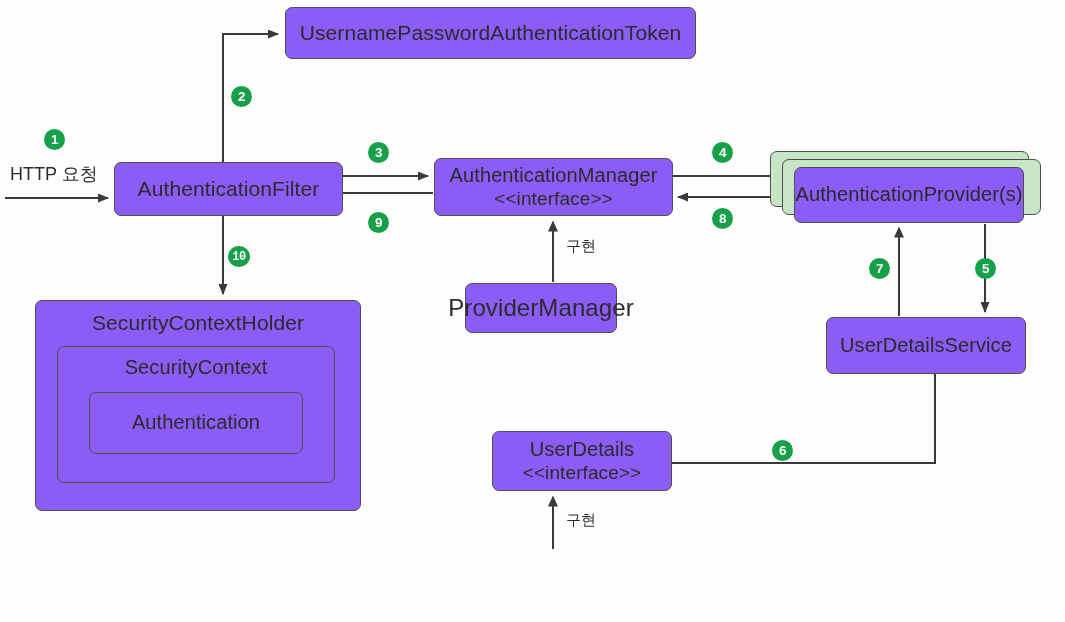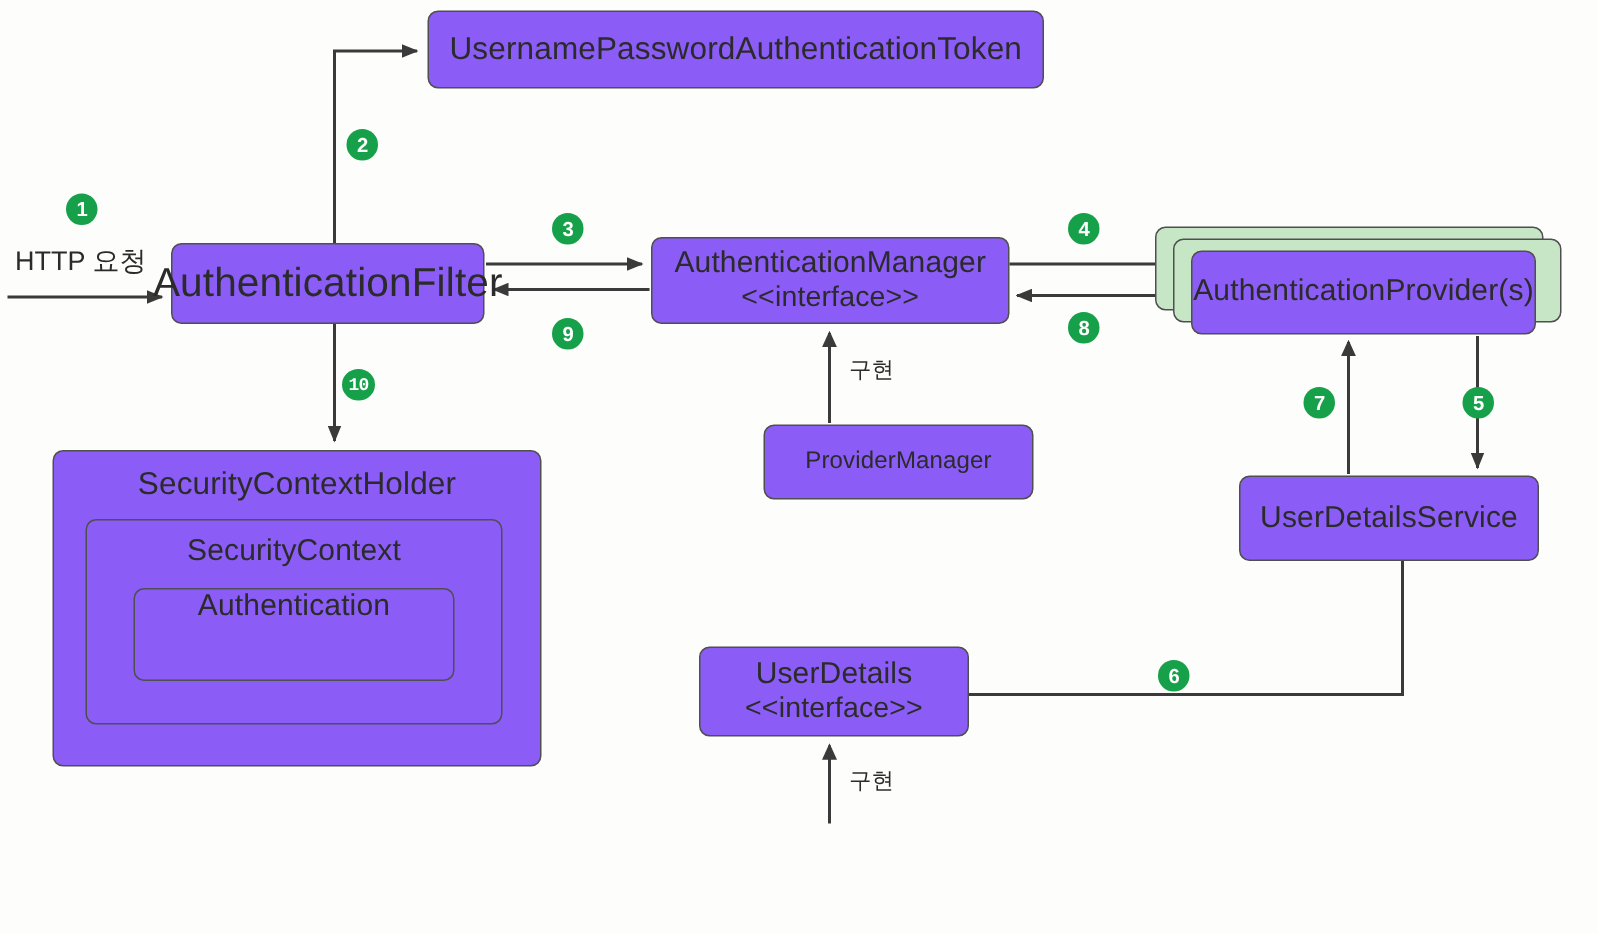--- a/index.html
+++ b/index.html
@@ -138,56 +138,56 @@
       <line x1="553" y1="549" x2="553" y2="497" marker-end="url(#arrowup)"></line>
     </g>
   </svg>
 
   <div class="free-text" style="left:10px; top:162px; font-size:18px;">HTTP 요청</div>
 
   <div class="node" style="left:285px; top:7px; width:411px; height:52px; font-size:21px;">
     <span class="ln">UsernamePasswordAuthenticationToken</span>
   </div>
 
-  <div class="node" style="left:114px; top:162px; width:209px; height:54px; font-size:27px;">
+  <div class="node" style="left:114px; top:162px; width:229px; height:54px; font-size:21px;">
     <span class="ln">AuthenticationFilter</span>
   </div>
 
   <div class="node" style="left:434px; top:158px; width:239px; height:58px; font-size:20px; flex-direction:column;">
     <span class="ln">AuthenticationManager</span>
     <span class="ln" style="font-size:19px;">&lt;&lt;interface&gt;&gt;</span>
   </div>
 
   <div class="node-ghost" style="left:770px; top:151px; width:259px; height:56px;"></div>
   <div class="node-ghost" style="left:782px; top:159px; width:259px; height:56px;"></div>
   <div class="node" style="left:794px; top:167px; width:230px; height:56px; font-size:20px;">
     <span class="ln">AuthenticationProvider(s)</span>
   </div>
 
-  <div class="node" style="left:465px; top:283px; width:180px; height:50px; font-size:16px;margin-left:44px;">
+  <div class="node" style="left:465px; top:283px; width:152px; height:50px; font-size:24px;">
     <span class="ln">ProviderManager</span>
   </div>
 
   <div class="node" style="left:826px; top:317px; width:200px; height:57px; font-size:20px;">
     <span class="ln">UserDetailsService</span>
   </div>
 
   <div class="node container-node" style="left:35px; top:300px; width:326px; height:211px;">
     <div class="container-title" style="top:10px; font-size:21px;">SecurityContextHolder</div>
 
     <div class="inner-box" style="left:21px; top:45px; width:278px; height:137px;">
       <div class="container-title" style="top:9px; font-size:20px;">SecurityContext</div>
 
-      <div class="inner-box" style="left:31px; top:45px; width:214px; height:62px; display:flex; align-items:flex-start; justify-content:center;">
+      <div class="inner-box" style="left:31px; top:45px; width:214px; height:62px; display:flex; align-items:center; justify-content:center;">
         <span class="ln" style="font-size:20px;">Authentication</span>
       </div>
     </div>
   </div>
 
-  <div class="node" style="left:466px; top:431px; width:180px; height:60px; font-size:20px; flex-direction:column;">
+  <div class="node" style="left:492px; top:431px; width:180px; height:60px; font-size:20px; flex-direction:column;">
     <span class="ln">UserDetails</span>
     <span class="ln" style="font-size:19px;">&lt;&lt;interface&gt;&gt;</span>
   </div>
 
 
   <div class="badge" style="left:44px; top:129px;">1</div>
   <div class="badge" style="left:231px; top:86px;">2</div>
   <div class="badge" style="left:368px; top:142px;">3</div>
   <div class="badge" style="left:712px; top:142px;">4</div>
   <div class="badge" style="left:975px; top:258px;">5</div>

